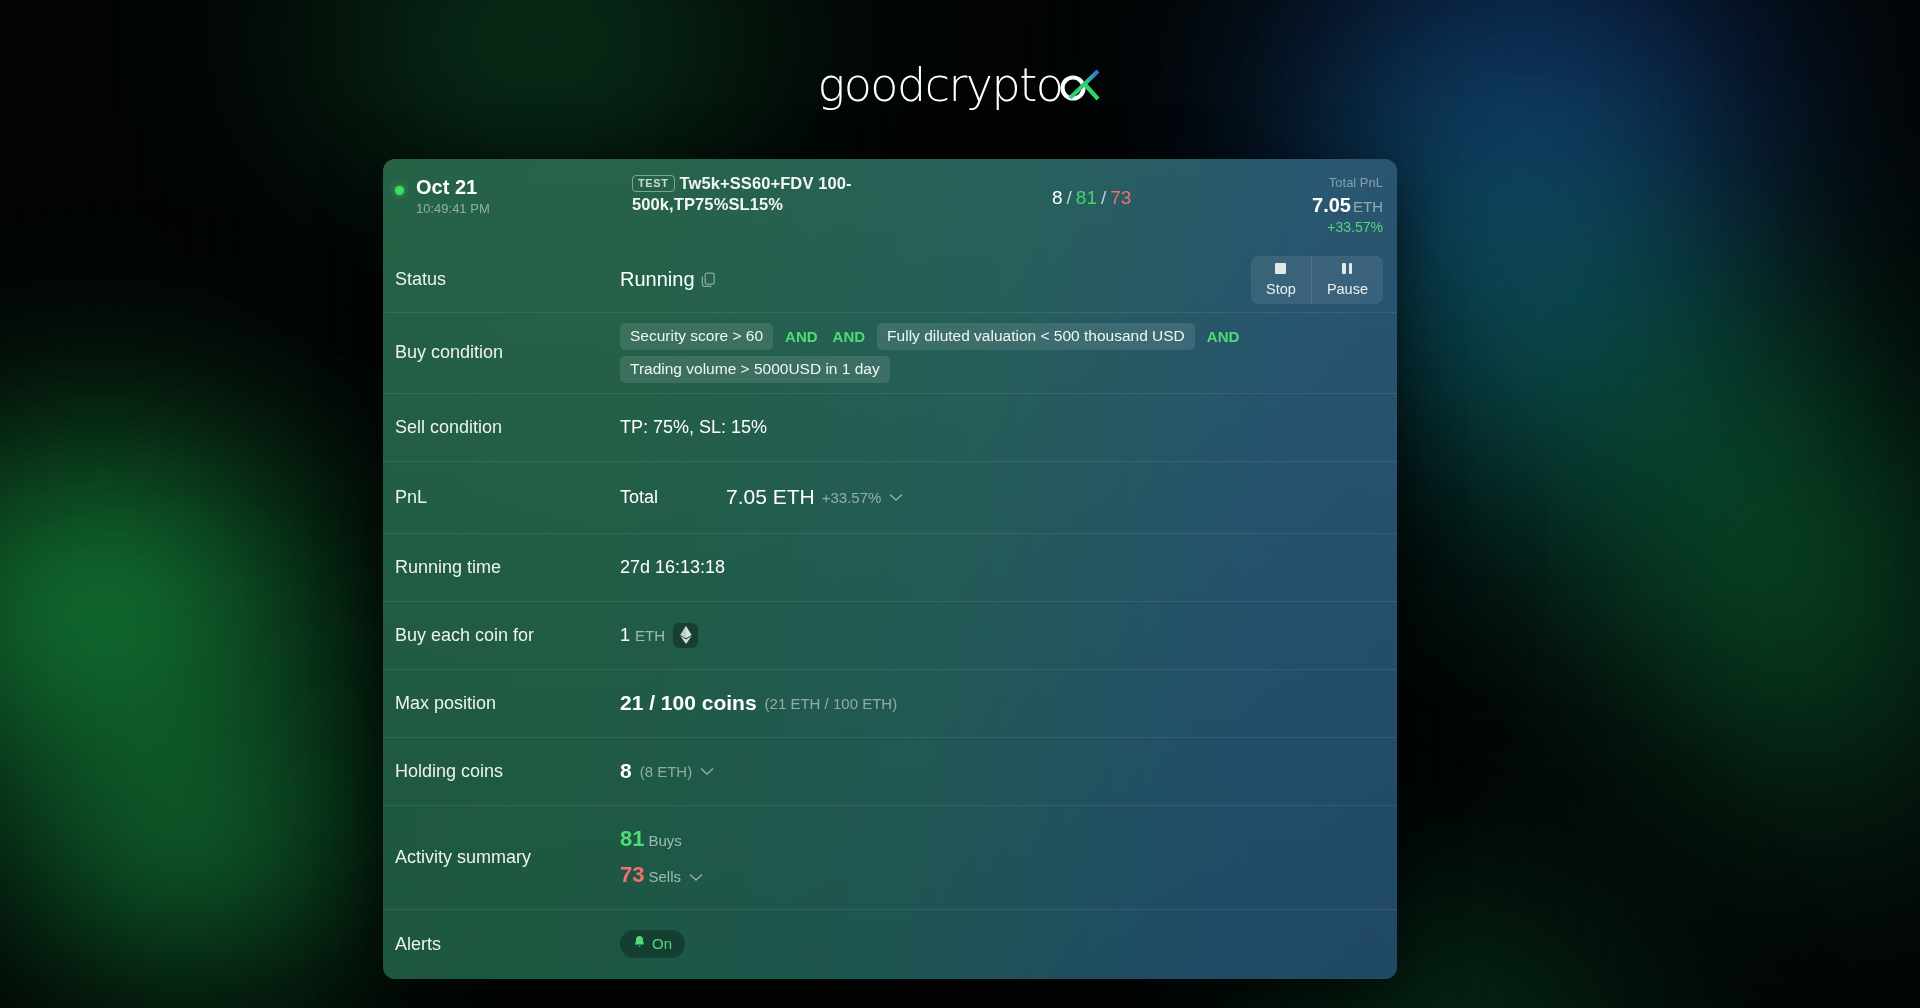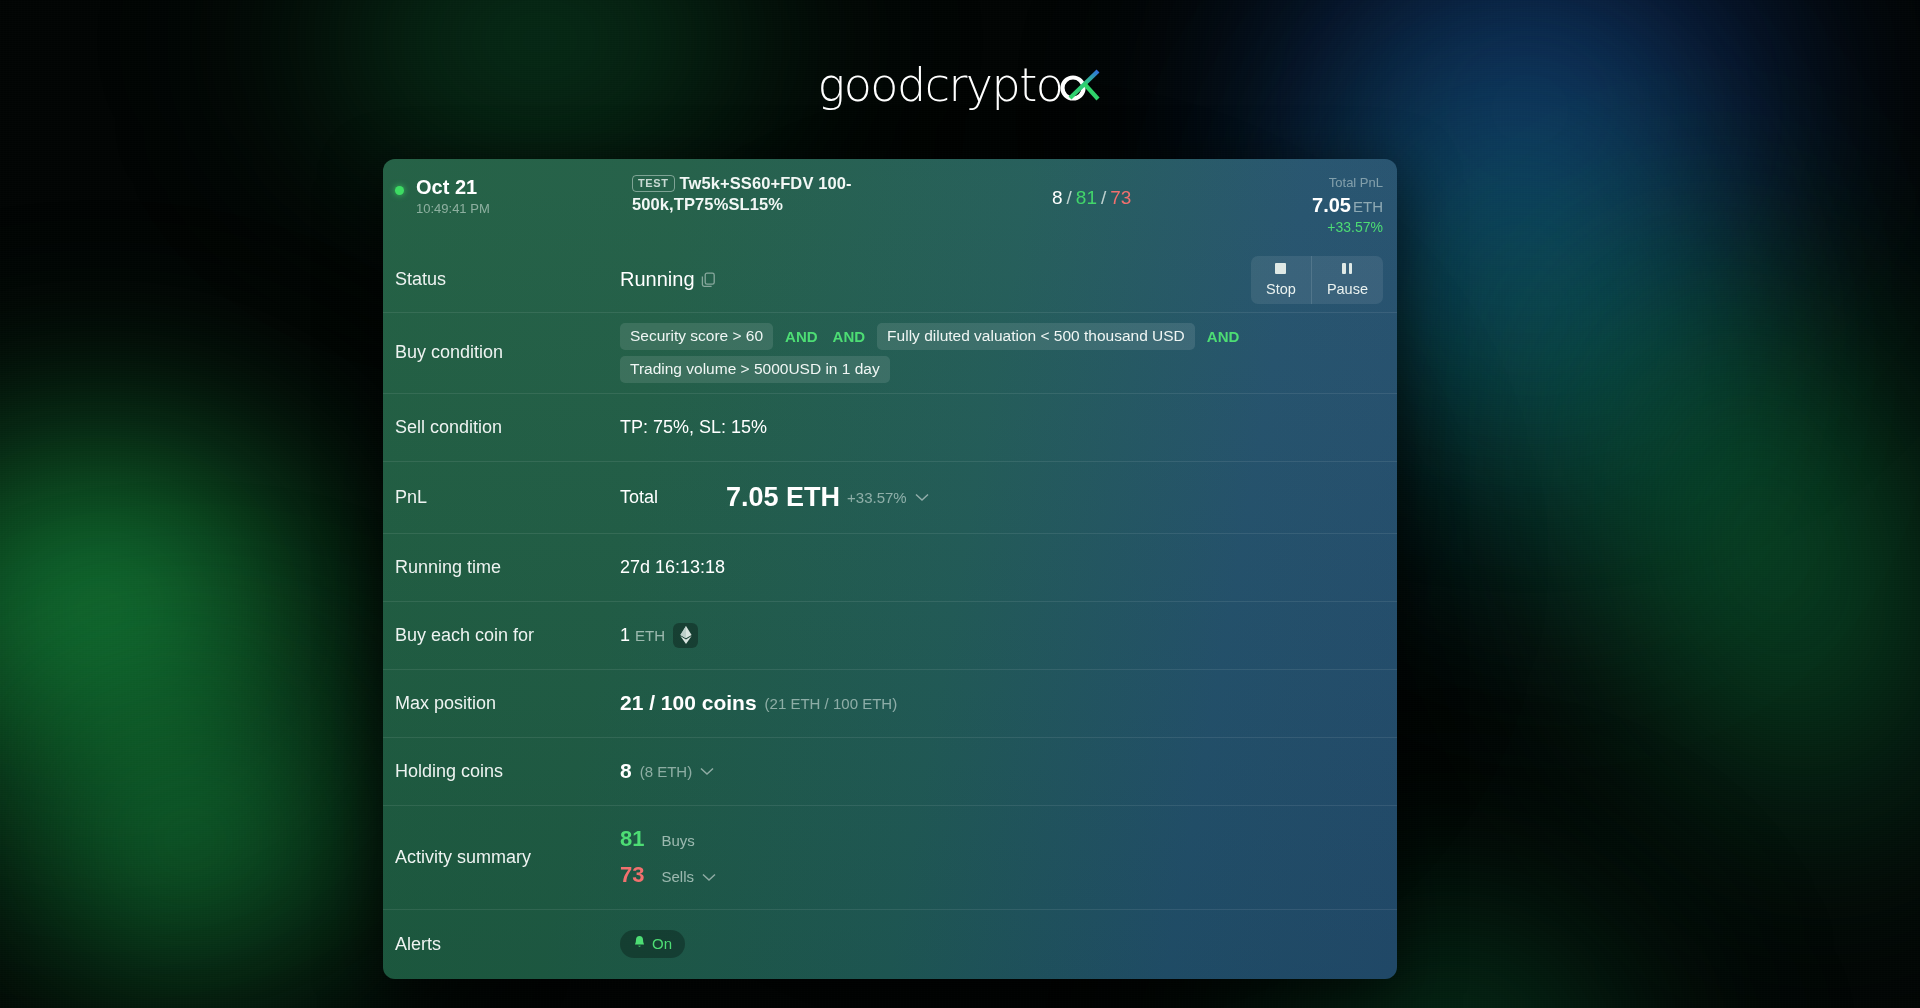--- a/index.html
+++ b/index.html
@@ -254,21 +254,21 @@
     padding: 4px 10px 5px;
     font-size: 15.5px;
     color: #f0f6f4;
     white-space: nowrap;
   }
   .and { color: #4ddd74; font-size: 15px; font-weight: 600; padding: 0 3px; white-space: nowrap; }
 
   
   .pnl-row { min-height: 72px; }
   .pnl-total-label { font-size: 18px; color: #ffffff; width: 106px; flex: 0 0 106px; }
-  .pnl-total-val { font-size: 27px; font-weight: 700; }
+  .pnl-total-val { font-size: 21px; font-weight: 400; }
   .pnl-total-pct { font-size: 15px; color: rgba(230,242,238,0.55); margin-left: 7px; }
   .chev { margin-left: 8px; opacity: 0.5; display: inline-flex; }
 
   
   .big-num { font-size: 21px; font-weight: 700; }
   .muted { color: rgba(232,243,239,0.55); }
   .sub { font-size: 15px; }
   .eth-badge {
     width: 25px; height: 25px;
     border-radius: 6px;
@@ -277,21 +277,21 @@
     margin-left: 8px;
   }
   .unit-s { font-size: 15px; color: rgba(232,243,239,0.62); margin-left: 5px; }
 
   .act-row { min-height: 104px; }
   .act-lines { display: flex; flex-direction: column; gap: 10px; padding: 10px 0; }
   .act-line { display: flex; align-items: baseline; }
   .act-num { font-size: 22px; font-weight: 700; }
   .act-num.buy { color: #4ddd74; }
   .act-num.sell { color: #f2706e; }
-  .act-tag { font-size: 15px; color: rgba(232,243,239,0.62); margin-left: 17px; }
+  .act-tag { font-size: 15px; color: rgba(232,243,239,0.62); margin-left: 4px; }
 
   .alerts-row { min-height: 70px; }
   .alert-pill {
     display: inline-flex; align-items: center; gap: 6px;
     background: rgba(0,0,0,0.28);
     border-radius: 14px;
     padding: 5px 13px 6px;
     font-size: 15px;
     color: #4ddd74;
   }

